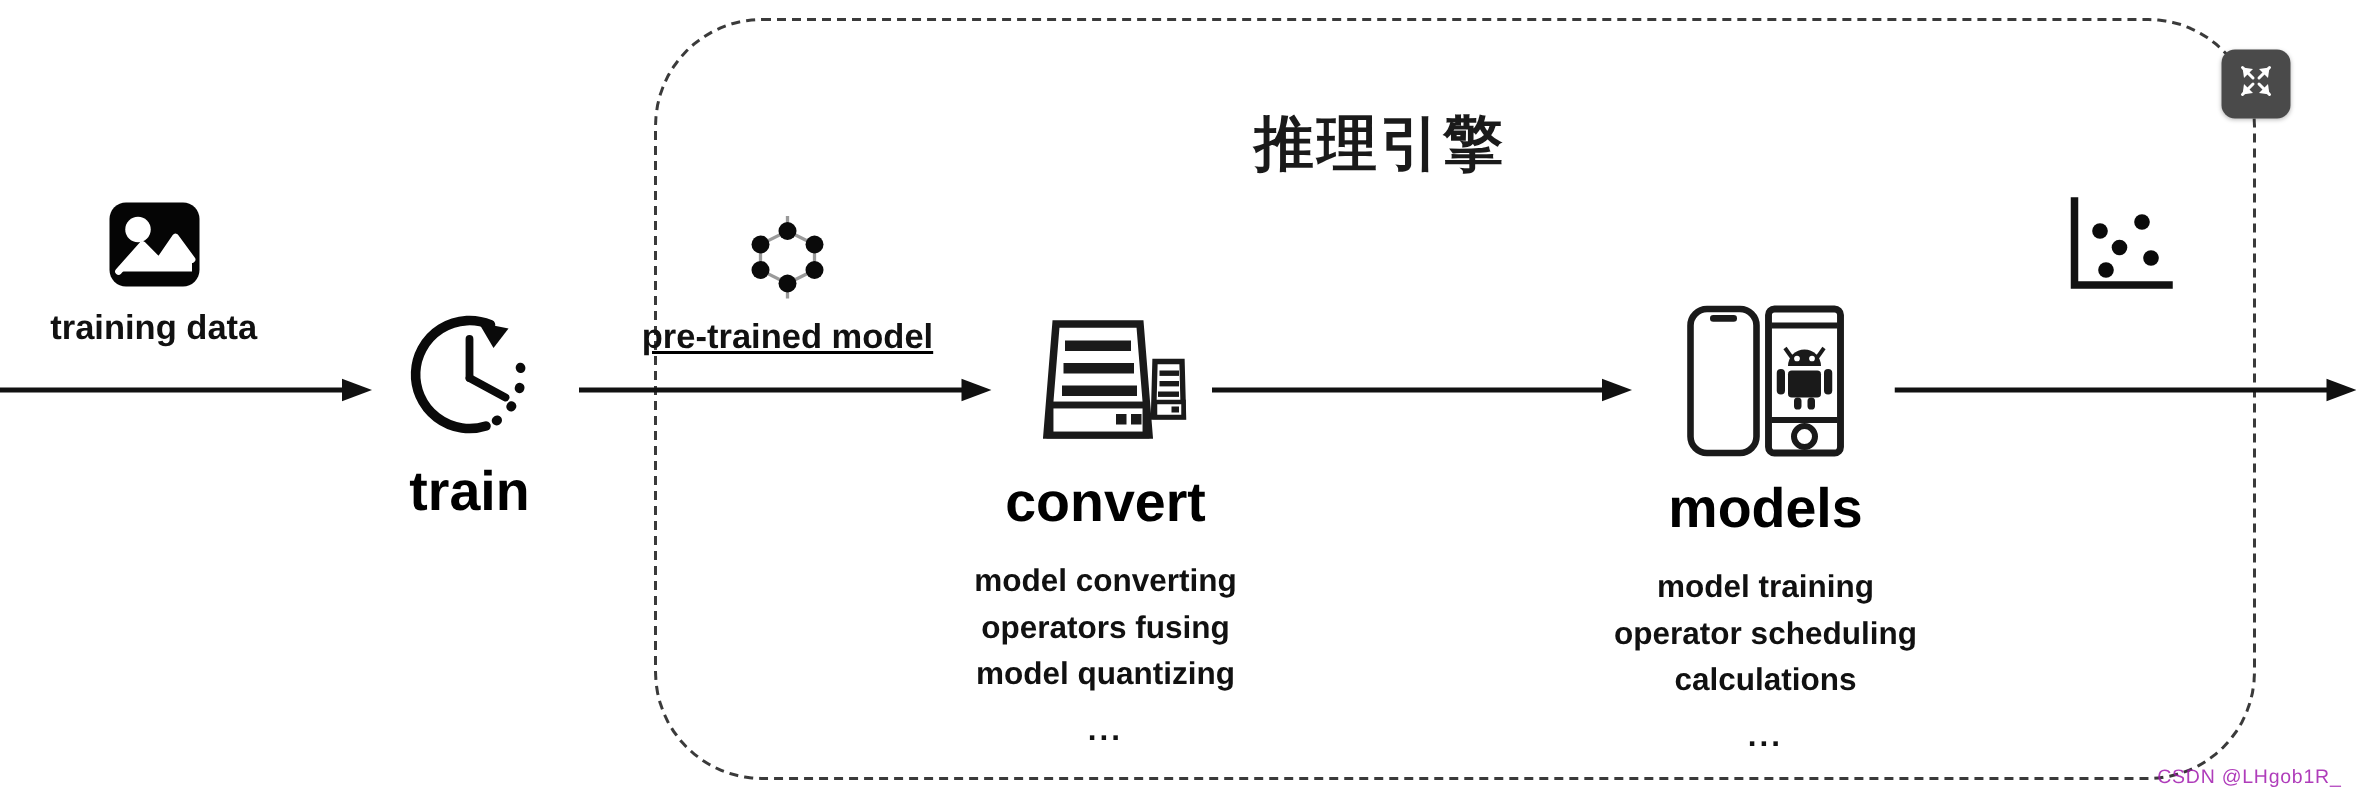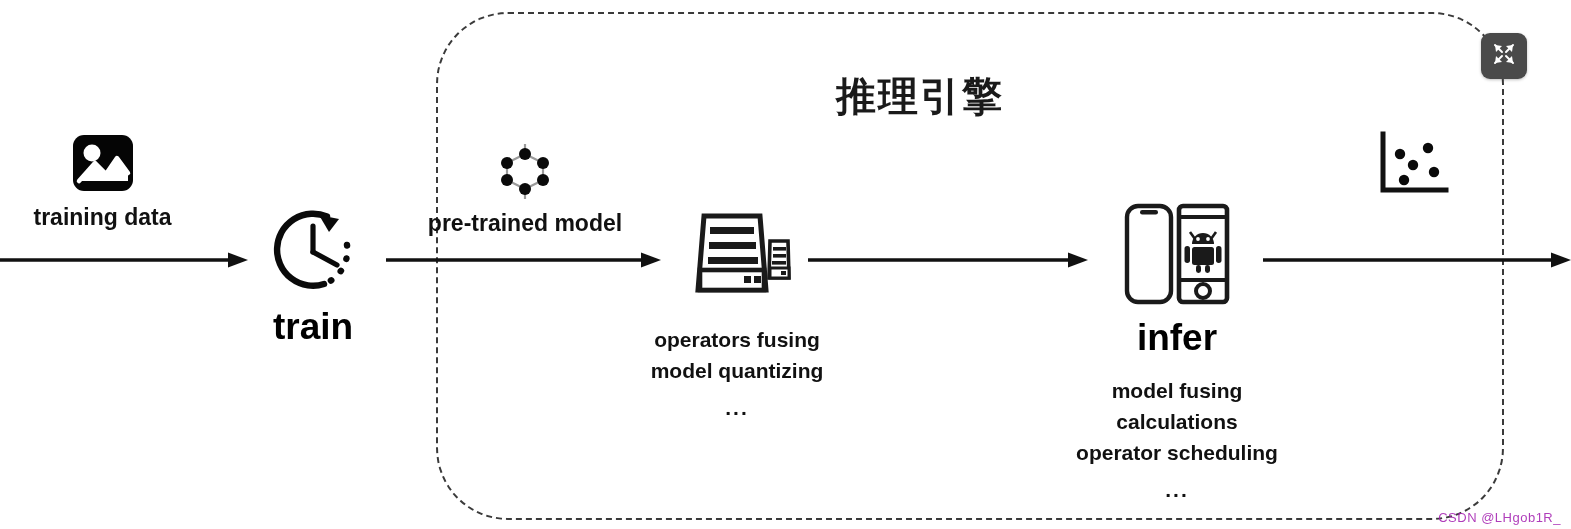--- a/index.html
+++ b/index.html
@@ -162,21 +162,21 @@
     <div class="io-caption">training data</div>
   </div>
 
   <div class="abs flow-arrow" style="left:386px; width:275px;">
     <svg width="275" height="16" viewBox="0 0 275 16">
       <line x1="0" y1="8" x2="259" y2="8" stroke="#111111" stroke-width="3.4"></line>
       <polygon points="275,8 255,0.5 255,15.5" fill="#111111"></polygon>
     </svg>
   </div>
 
-  <div class="abs" style="left:414px; top:140px; width:222px; text-align:center;">
+  <div class="abs" style="left:414px; top:140px; width:222px; text-align:center;text-decoration:underline;">
     <span class="node-icon">
       <svg width="56" height="62" viewBox="0 0 56 62">
         <g stroke="#9a9a9a" stroke-width="2.2" fill="none">
           <line x1="28" y1="4" x2="28" y2="14"></line>
           <line x1="28" y1="14" x2="10" y2="23"></line>
           <line x1="28" y1="14" x2="46" y2="23"></line>
           <line x1="10" y1="23" x2="10" y2="40"></line>
           <line x1="46" y1="23" x2="46" y2="40"></line>
           <line x1="10" y1="40" x2="28" y2="49"></line>
           <line x1="46" y1="40" x2="28" y2="49"></line>
@@ -210,21 +210,23 @@
         <rect x="72" y="68" width="7" height="7" fill="#1a1a1a"></rect>
 
         <path d="M88 33 L106 33 L107 70 L87 70 Z" fill="#ffffff" stroke="#1a1a1a" stroke-width="3.6"></path>
         <rect x="88" y="60" width="19" height="10" fill="#ffffff" stroke="#1a1a1a" stroke-width="3"></rect>
         <rect x="91" y="39" width="13" height="3.6" fill="#1a1a1a"></rect>
         <rect x="91" y="46" width="13" height="3.6" fill="#1a1a1a"></rect>
         <rect x="90" y="53" width="14" height="3.6" fill="#1a1a1a"></rect>
         <rect x="99" y="63" width="5" height="4" fill="#1a1a1a"></rect>
       </svg>
     </span>
+    <div class="node-title">convert</div>
     <div class="node-details">
+      <div>model converting</div>
       <div>operators fusing</div>
       <div>model quantizing</div>
       <div class="detail-ellipsis">...</div>
     </div>
   </div>
 
   <div class="abs flow-arrow" style="left:808px; width:280px;">
     <svg width="280" height="16" viewBox="0 0 280 16">
       <line x1="0" y1="8" x2="264" y2="8" stroke="#111111" stroke-width="3.4"></line>
       <polygon points="280,8 260,0.5 260,15.5" fill="#111111"></polygon>
@@ -253,25 +255,25 @@
           <rect x="86" y="65" width="5" height="8" rx="2.4" ry="2.4"></rect>
           <line x1="71" y1="32" x2="76" y2="39" stroke="#1a1a1a" stroke-width="2.6"></line>
           <line x1="97" y1="32" x2="92" y2="39" stroke="#1a1a1a" stroke-width="2.6"></line>
         </g>
         <g fill="#ffffff">
           <circle cx="79" cy="39" r="1.9"></circle>
           <circle cx="89" cy="39" r="1.9"></circle>
         </g>
       </svg>
     </span>
-    <div class="node-title">infer</div>
+    <div class="node-title">models</div>
     <div class="node-details">
-      <div>model fusing</div>
+      <div>model training</div>
+      <div>operator scheduling</div>
       <div>calculations</div>
-      <div>operator scheduling</div>
       <div class="detail-ellipsis">...</div>
     </div>
   </div>
 
   <div class="abs flow-arrow" style="left:1263px; width:308px;">
     <svg width="308" height="16" viewBox="0 0 308 16">
       <line x1="0" y1="8" x2="292" y2="8" stroke="#111111" stroke-width="3.4"></line>
       <polygon points="308,8 288,0.5 288,15.5" fill="#111111"></polygon>
     </svg>
   </div>

